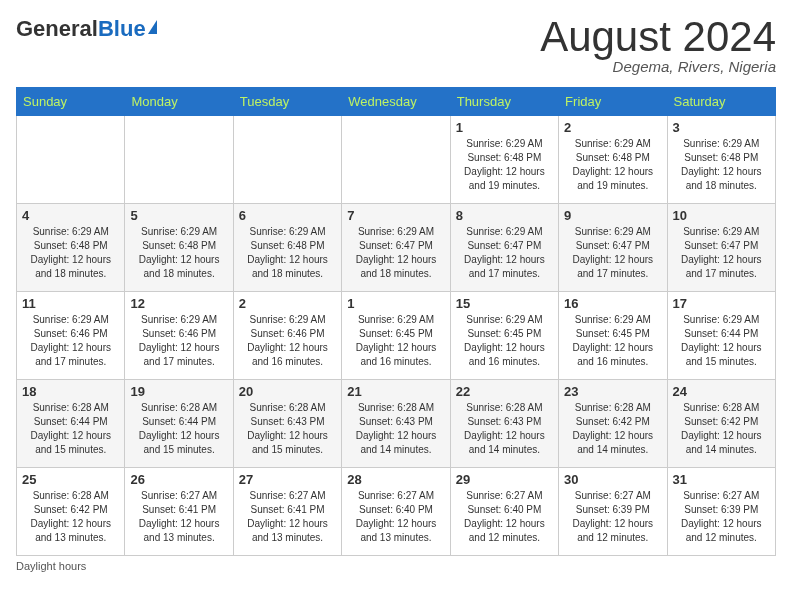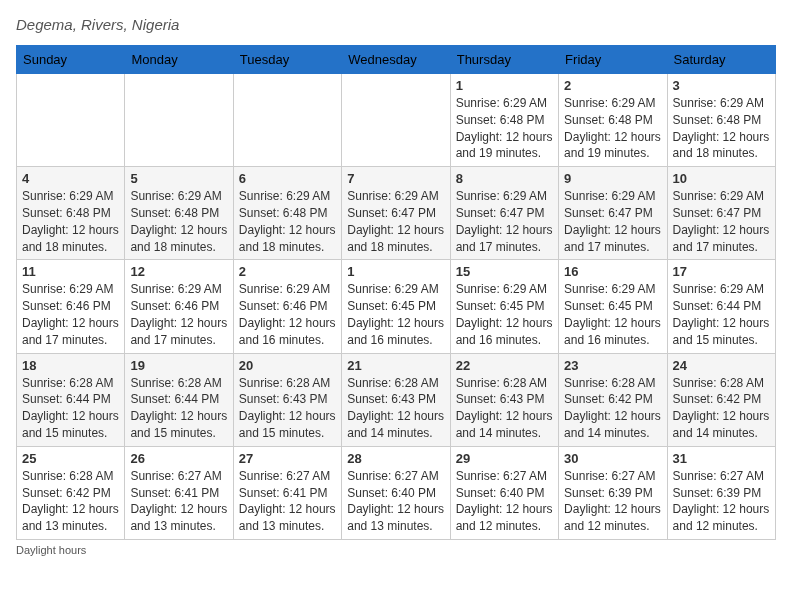--- a/index.html
+++ b/index.html
@@ -35,21 +35,21 @@
       color: #555;
       font-style: italic;
     }
     .calendar {
       width: 100%;
       border-collapse: collapse;
       font-size: 11px;
     }
     .calendar th {
       background-color: #2472c8;
-      color: #000000;
+      color: #bef264;
       text-align: left;
       padding: 6px 6px;
       font-size: 13px;
       font-weight: normal;
       border: 1px solid #2472c8;
     }
     .calendar td {
       border: 1px solid #ccc;
       vertical-align: top;
       padding: 4px 5px;
@@ -62,23 +62,24 @@
       background: #f5f5f5;
     }
     .day-num {
       font-size: 13px;
       font-weight: bold;
       color: #333;
       display: block;
       margin-bottom: 2px;
     }
     .day-detail {
-      font-size: 12px;
+      font-size: 10px;
       color: #333;
       line-height: 1.4;
+      text-align: center;
     }
     .empty-cell {
       background: #fff !important;
     }
     .footer {
       margin-top: 4px;
       font-size: 11px;
       color: #555;
     }
     .logo-wrapper {
@@ -95,21 +96,30 @@
       margin-left: 2px;
       vertical-align: middle;
       position: relative;
       top: -2px;
     }
   </style>
 </head>
 <body>
 
 <div class="header">
+  <div class="logo">
+    <div class="logo-wrapper">
+      <span class="logo-general" style="font-size:22px;font-weight:bold;">General</span>
+      <span style="font-size:22px;font-weight:bold;color:#1a6bbf;">B</span>
+      <span style="font-size:22px;font-weight:bold;color:#1a6bbf;">lue</span>
+      <span class="triangle"></span>
+    </div>
+  </div>
   <div class="title-block">
+    <div class="month-title">August 2024</div>
     <div class="location">Degema, Rivers, Nigeria</div>
   </div>
 </div>
 
 <table class="calendar">
   <thead>
     <tr>
     <th>Sunday</th>
         <th>Monday</th>
         <th>Tuesday</th>

